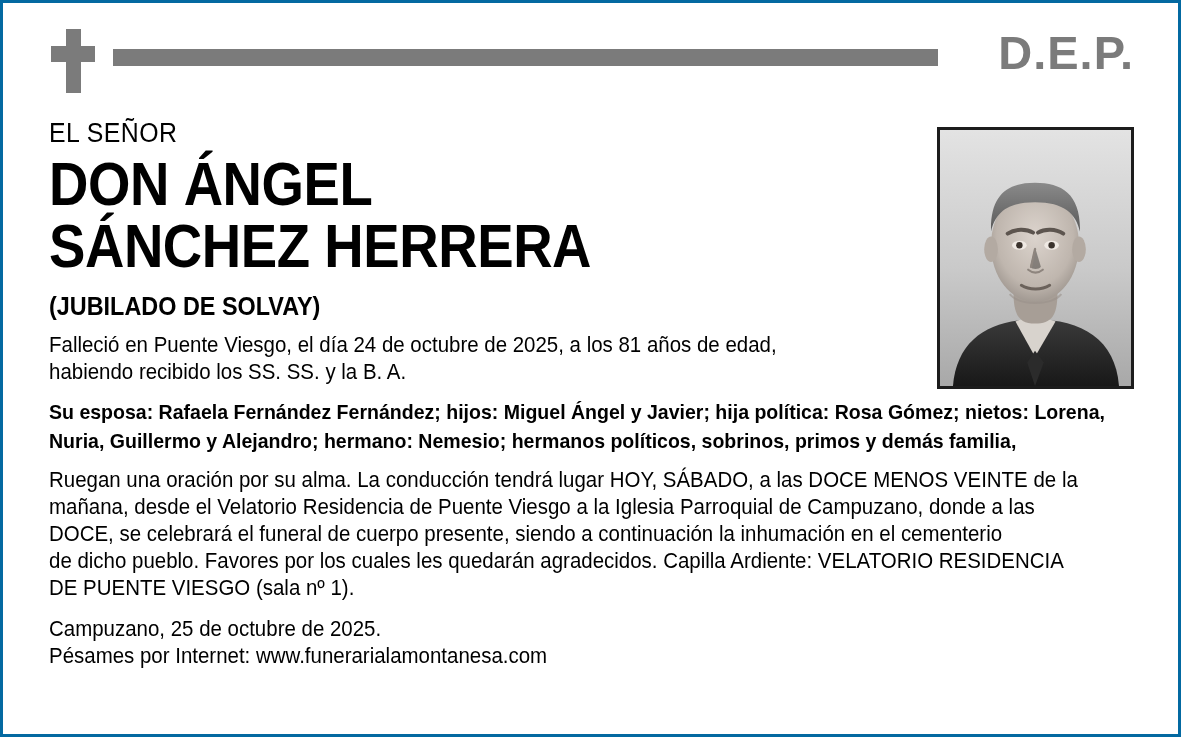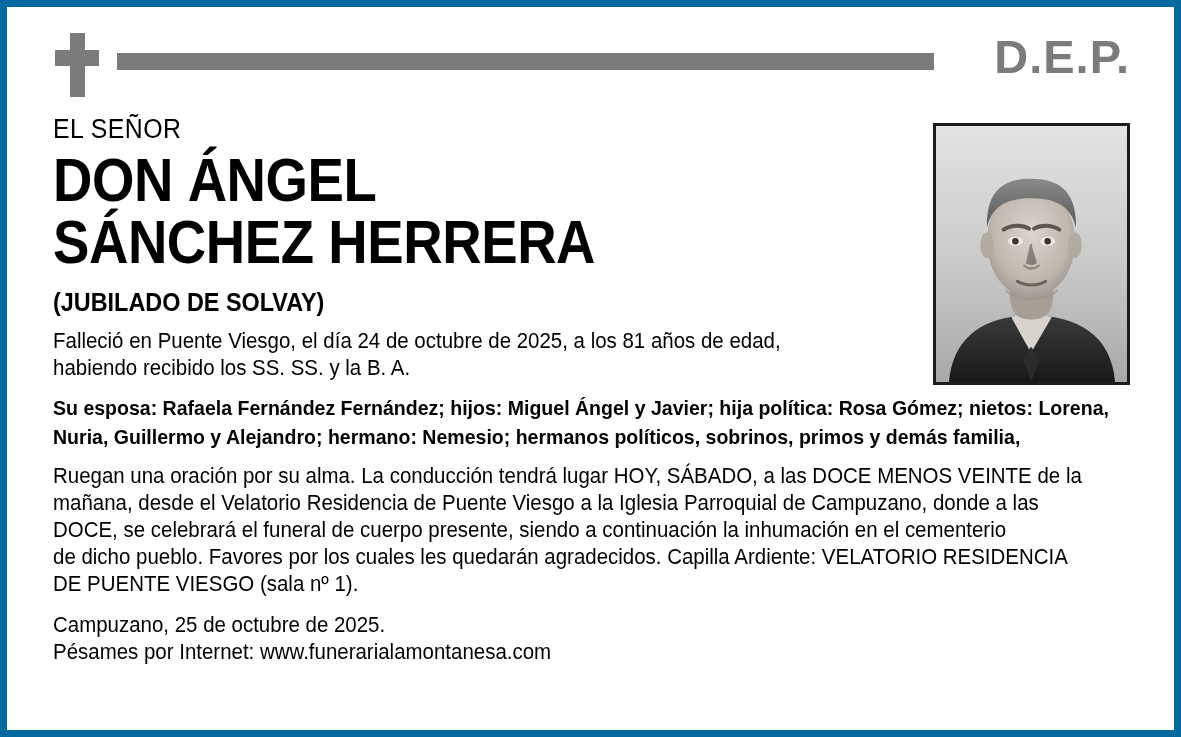--- a/index.html
+++ b/index.html
@@ -12,21 +12,21 @@
     -webkit-font-smoothing: antialiased;
   }
 
   
   .notice {
     position: relative;
     width: 1181px;
     height: 737px;
     box-sizing: border-box;
     background: #ffffff;
-    border: 7px solid #0369a1;
+    border: 3px solid #0369a1;
     overflow: hidden;
   }
   .notice-inner {
     position: absolute;
     left: 0; top: 0;
     width: 100%;
     height: 100%;
     box-sizing: border-box;
     padding: 24px 44px 10px 44px;
     background: #fff;
@@ -77,21 +77,21 @@
     font-size: 47px;
     letter-spacing: 1px;
     color: #7b7b7b;
     line-height: 52px;
     white-space: nowrap;
   }
 
   
   .content {
     position: relative;
-    margin-top: 10px;
+    margin-top: 18px;
   }
   .text-col {
     width: 840px;
   }
 
   .eulogy-prefix {
     font-size: 27px;
     font-weight: 400;
     letter-spacing: 0.5px;
     color: #000;

